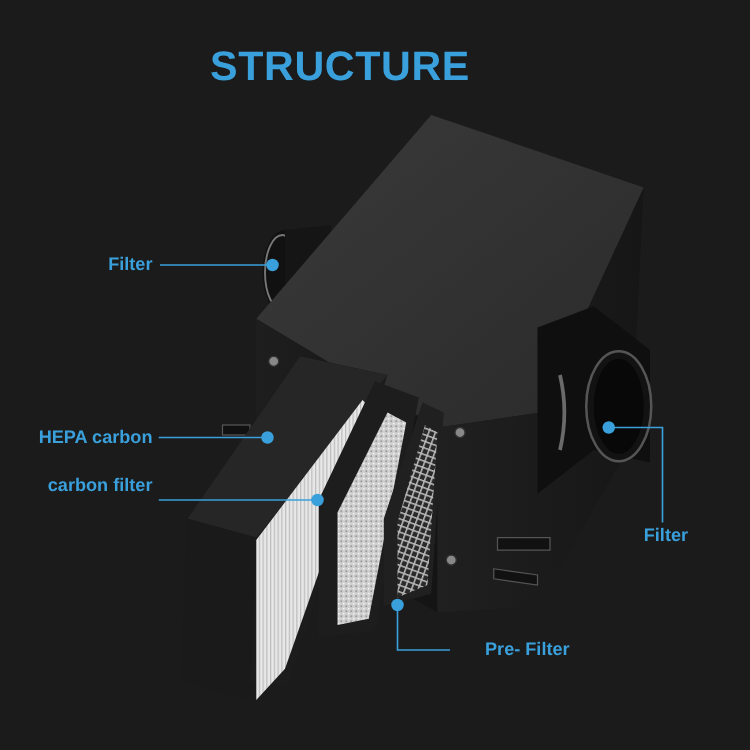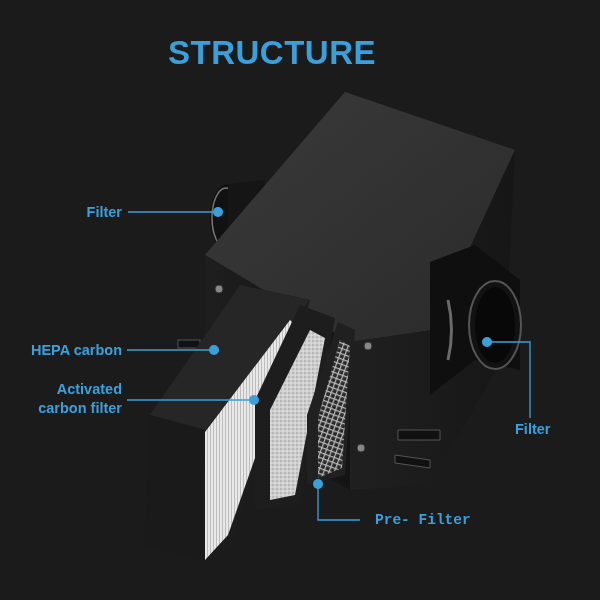--- a/index.html
+++ b/index.html
@@ -119,21 +119,20 @@
   </g>
 </svg>
 
 <div class="label right" style="left:40px; top:203px; width:82px;">
   <span>Filter</span>
 </div>
 <div class="label right" style="left:20px; top:341px; width:102px;">
   <span>HEPA carbon</span>
 </div>
 <div class="label right" style="left:10px; top:380px; width:112px;">
-  <div>Activated</div>
   <div>carbon filter</div>
 </div>
-<div class="label" style="left:375px; top:511px;font-family:Liberation Mono, monospace;">
+<div class="label" style="left:388px; top:511px;">
   <span>Pre- Filter</span>
 </div>
 <div class="label" style="left:515px; top:420px;">
   <span>Filter</span>
 </div>
 
 </body></html>

